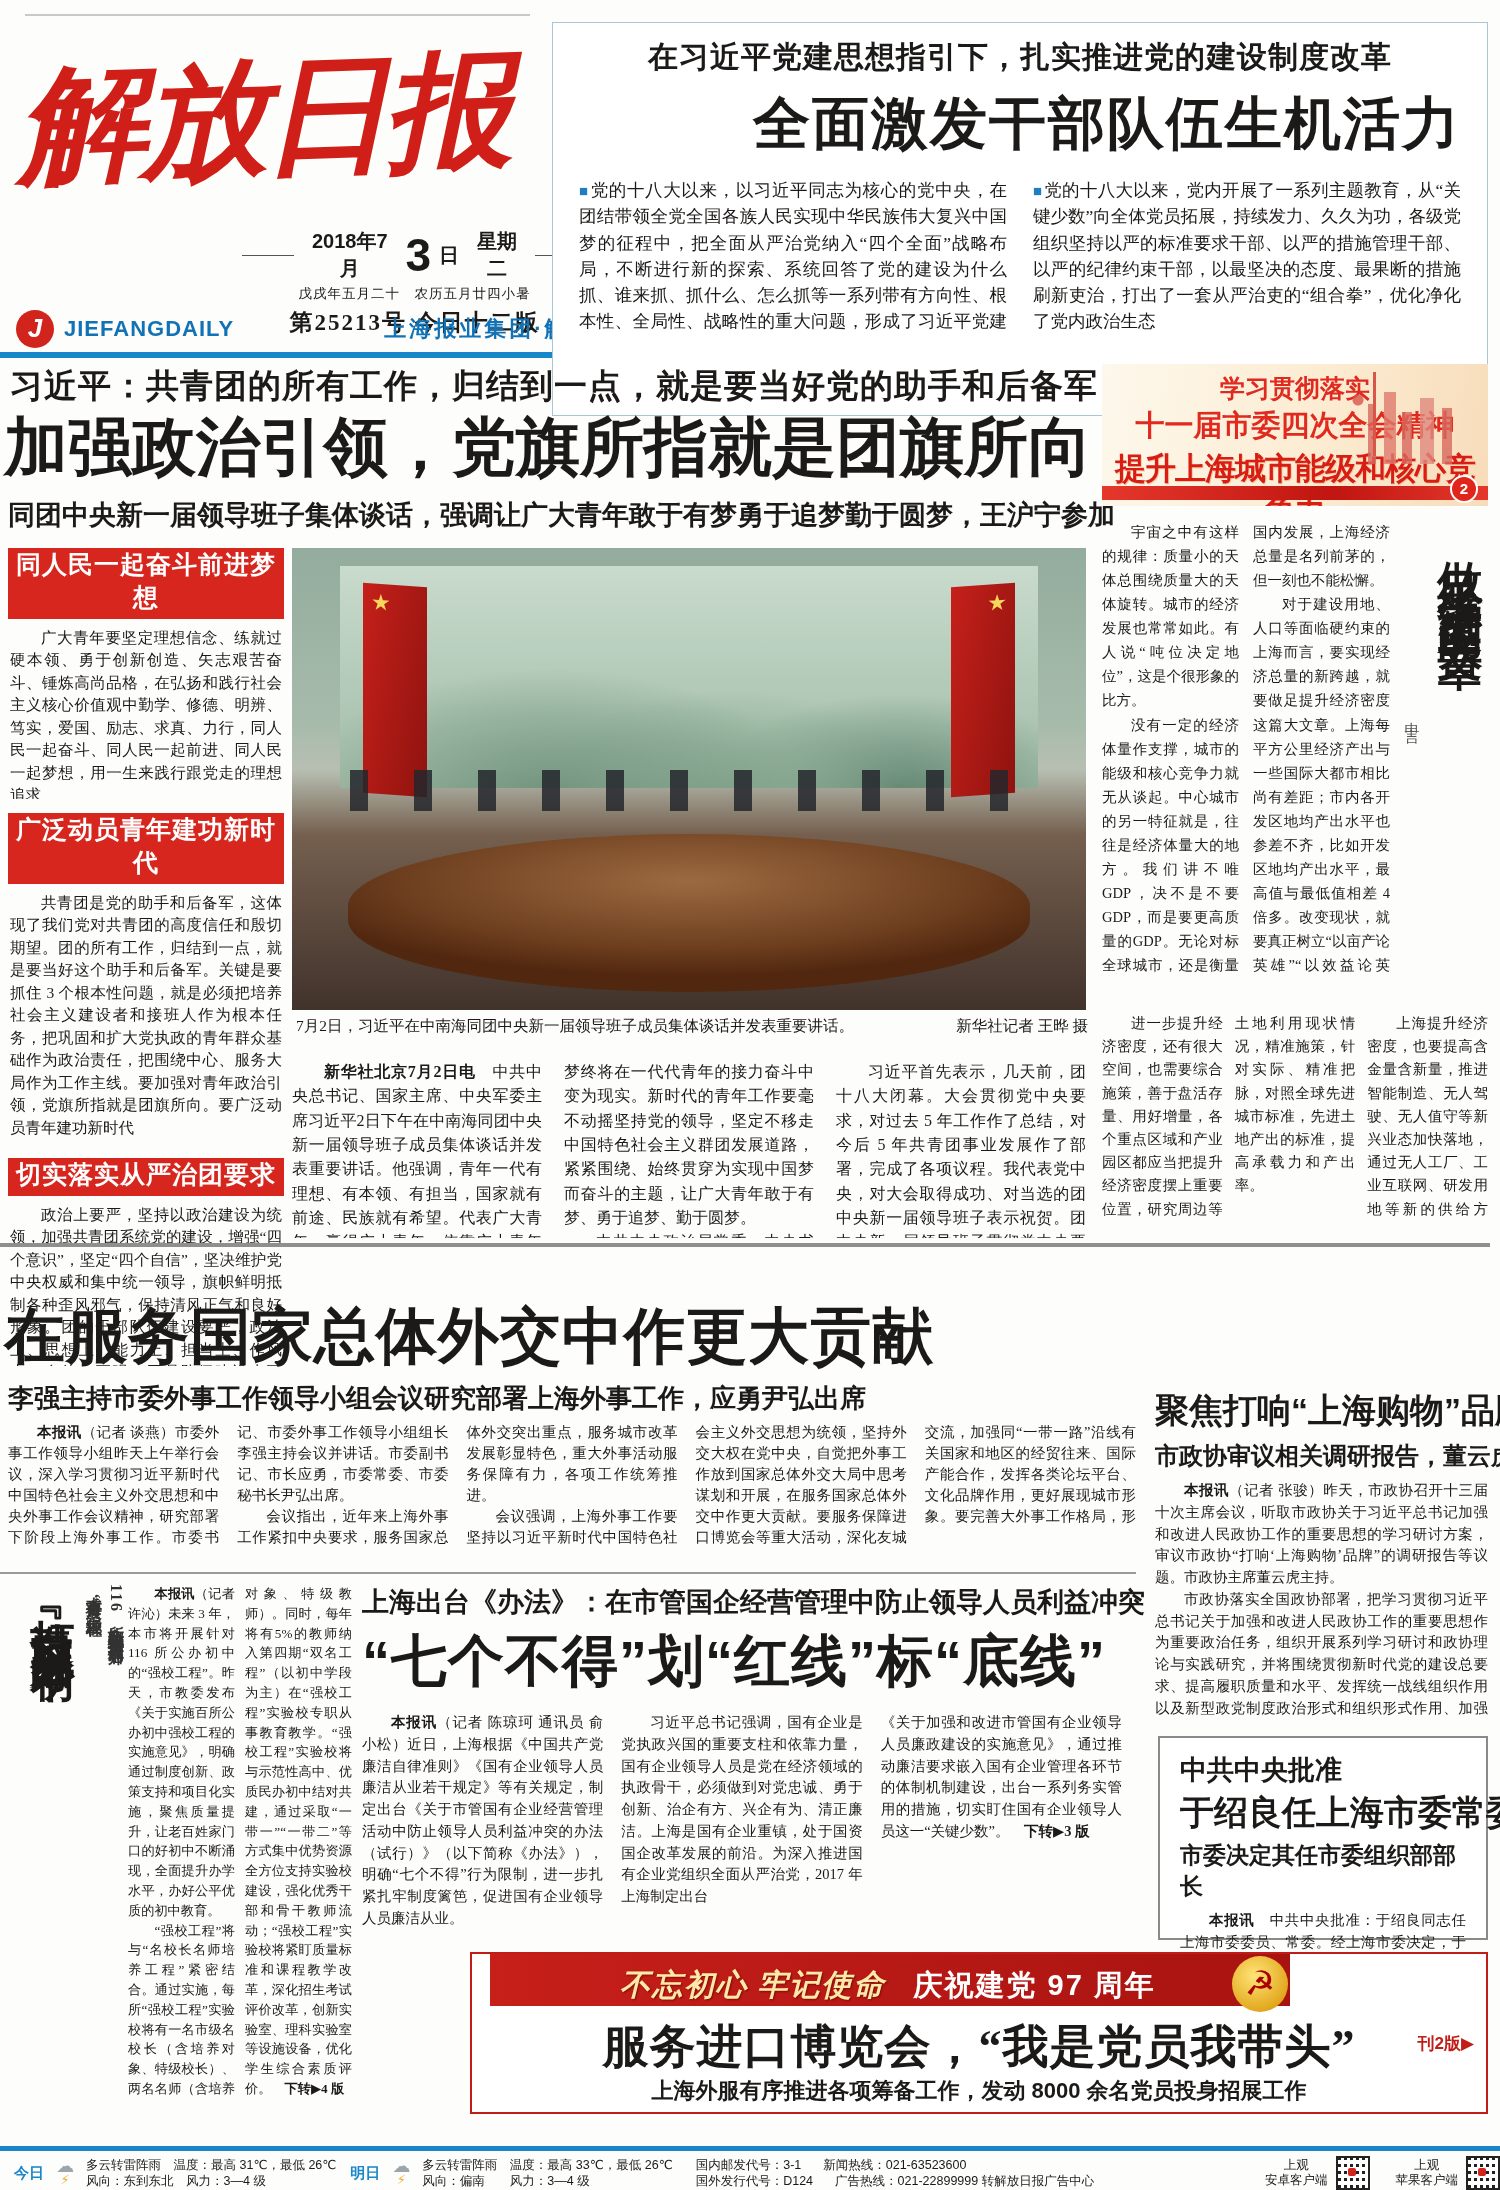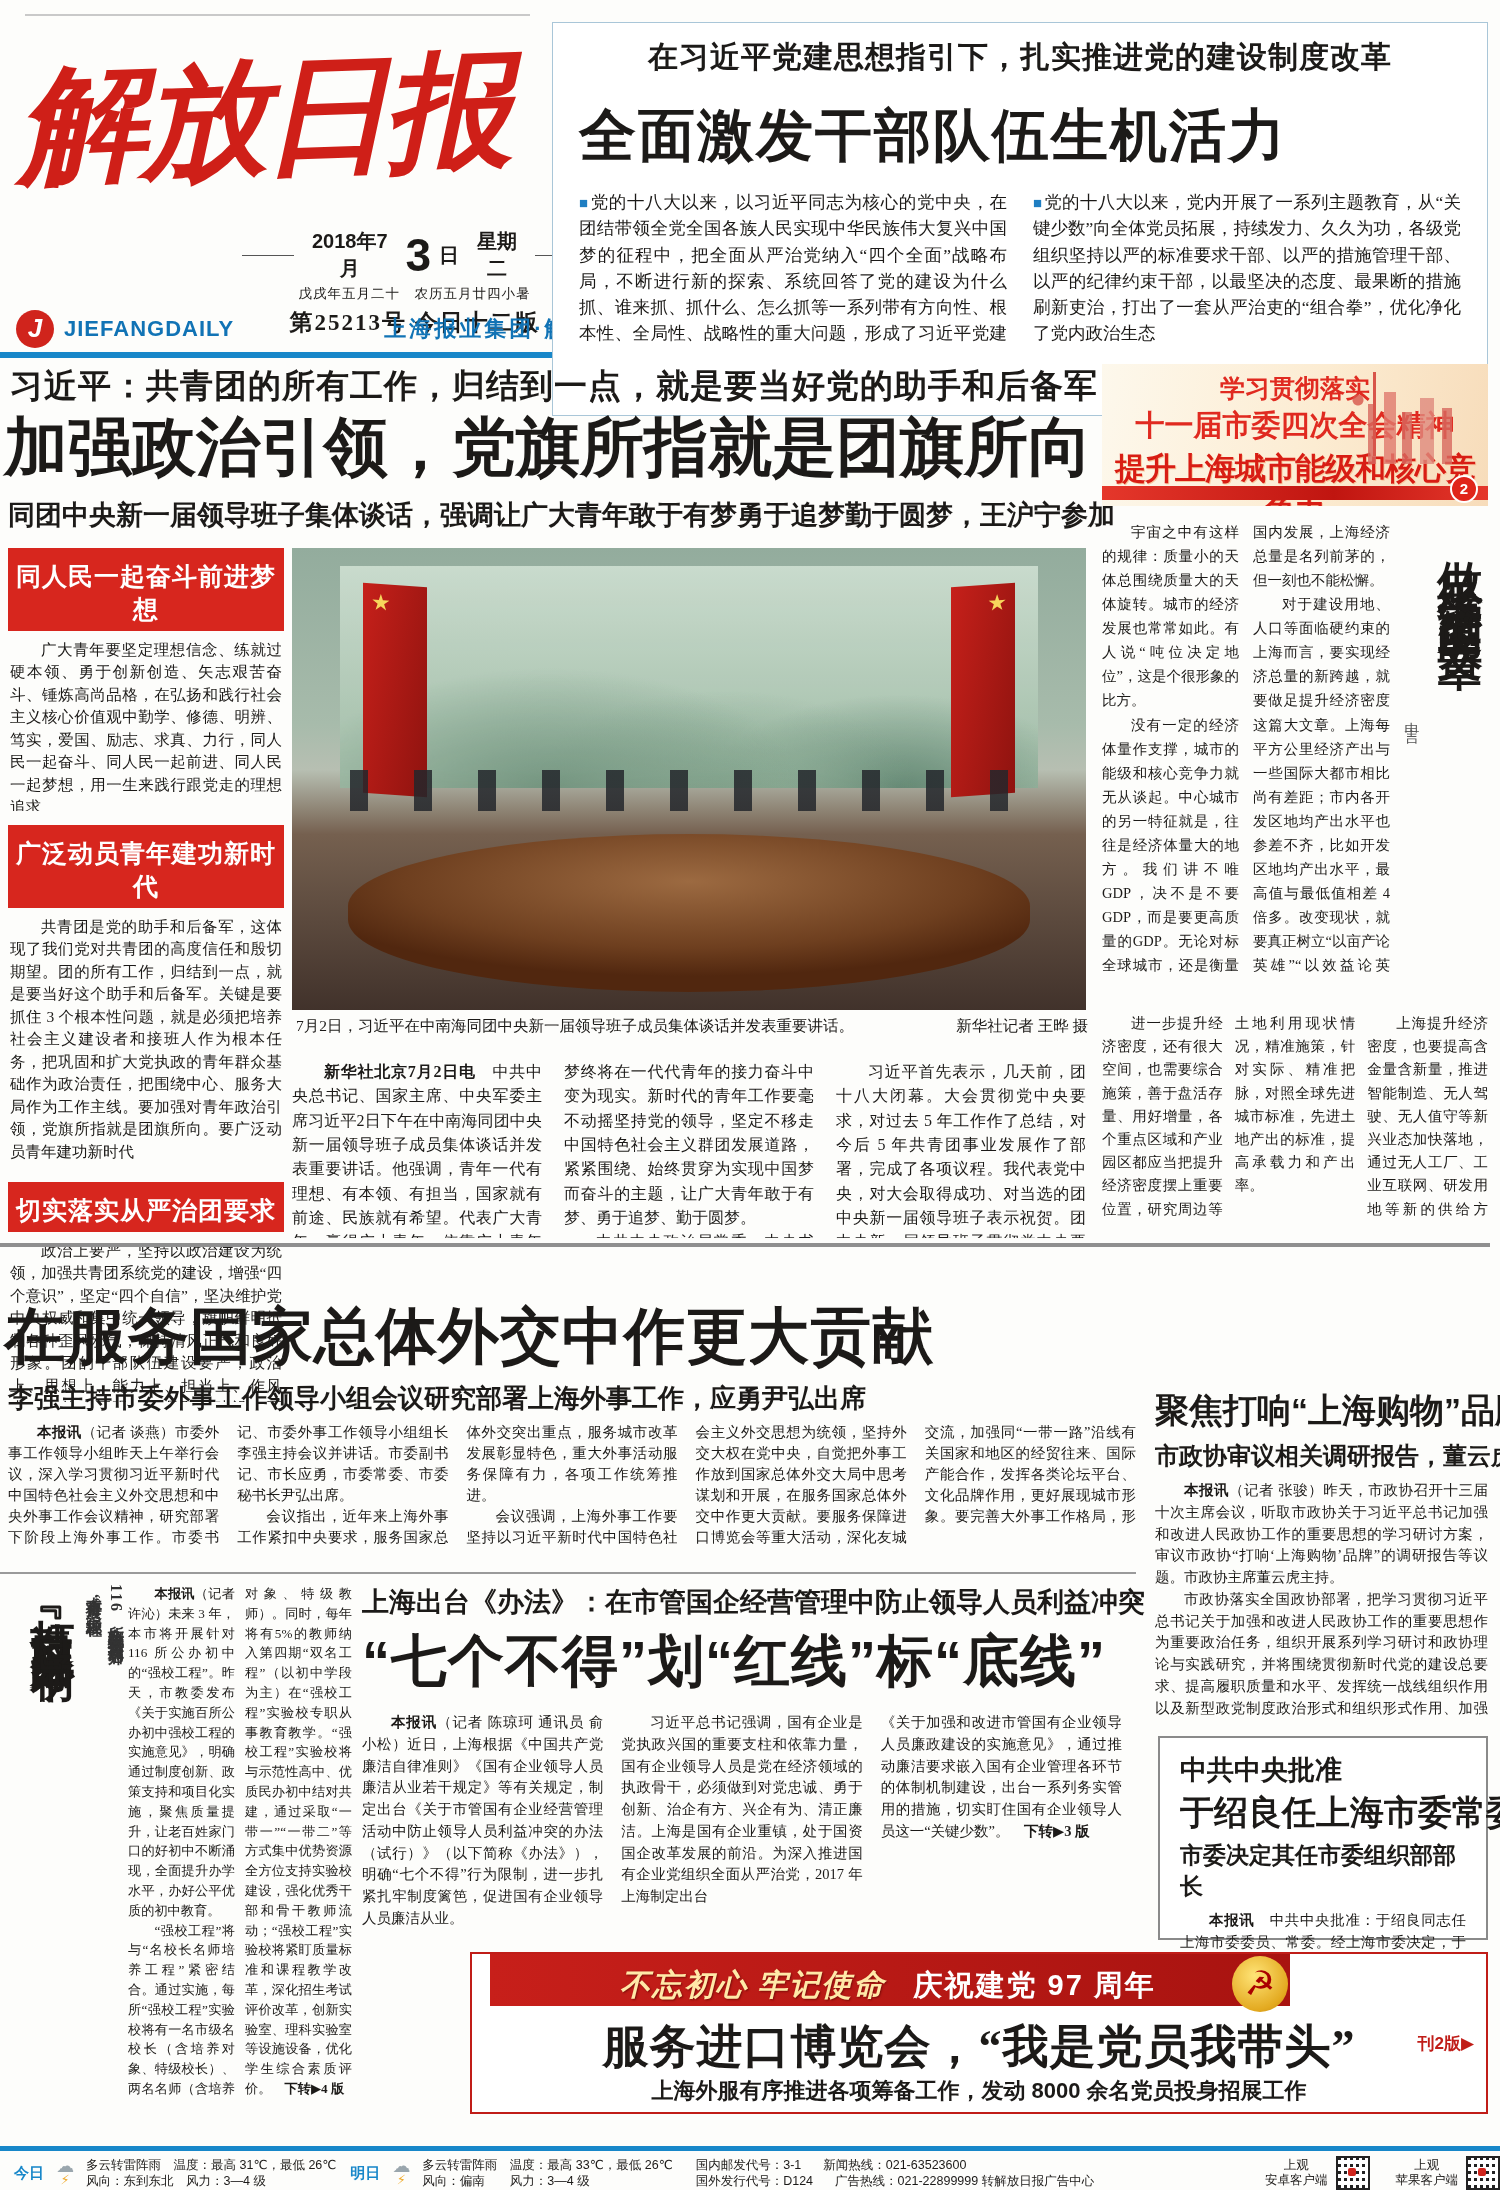--- a/index.html
+++ b/index.html
@@ -26,34 +26,34 @@
             font-style:italic;font-size:26px;text-align:center;line-height:36px;margin-right:10px;}
   .agency-en{color:#1173b5;font-size:22px;letter-spacing:1px;font-weight:bold;}
   .publisher{color:#1173b5;font-size:22px;font-weight:bold;letter-spacing:3px;margin-left:150px;}
   .website{color:#1173b5;font-size:20px;margin-left:auto;margin-right:24px;}
   .blue-rule{left:0;top:352px;width:1088px;height:6px;background:#1887c9;}
 
   
   .topbox{left:552px;top:22px;width:936px;height:394px;border:1px solid #a9c6d8;background:#fff;
           padding:14px 26px;box-sizing:border-box;}
   .tb-kicker{font-size:30px;font-weight:900;text-align:center;letter-spacing:1px;}
-  .tb-head{font-size:57px;font-weight:900;text-align:left;letter-spacing:2px;margin-top:20px;}
+  .tb-head{font-size:57px;font-weight:900;text-align:right;letter-spacing:2px;margin-top:8px;}
   .tb-body{display:flex;gap:26px;margin-top:14px;font-size:17.5px;line-height:1.5;}
   .tb-body>div{flex:1;overflow:hidden;height:158px;}
   .bluesq{color:#1f7ec2;font-size:15px;margin-right:2px;}
   .more-line{text-align:right;font-size:16px;font-weight:bold;}
 
   
   .lead-kicker{left:10px;top:364px;width:1078px;font-size:33px;font-weight:900;letter-spacing:1px;white-space:nowrap;}
   .lead-head{left:4px;top:404px;width:1084px;font-size:64px;font-weight:900;letter-spacing:0px;white-space:nowrap;}
   .lead-sub{left:8px;top:497px;width:1078px;font-size:27px;font-weight:bold;white-space:nowrap;}
 
   .leftcol{left:8px;top:548px;width:276px;}
   .redhdr{background:#d7261e;color:#fff;font-size:25px;font-weight:900;text-align:center;
-          padding:12px 0 5px;letter-spacing:1px;}
+          padding:0 0 5px;letter-spacing:1px;}
   .boxbody{font-size:15.5px;line-height:1.45;margin:8px 2px 14px;overflow:hidden;}
   .bb1{height:172px;}.bb2{height:252px;}.bb3{height:162px;}
 
   
   .photo{left:292px;top:548px;width:794px;height:462px;overflow:hidden;
          background:linear-gradient(180deg,#93ac9d 0%,#a7bbab 38%,#b7bfb2 48%,#75604f 62%,#41322b 100%);}
   .mural{position:absolute;left:6%;top:4%;width:88%;height:48%;
          background:radial-gradient(60% 90% at 30% 100%,#6f937d 0%,transparent 60%),
                     radial-gradient(50% 80% at 55% 100%,#84a78f 0%,transparent 55%),
                     radial-gradient(45% 70% at 80% 100%,#5e8570 0%,transparent 60%),

